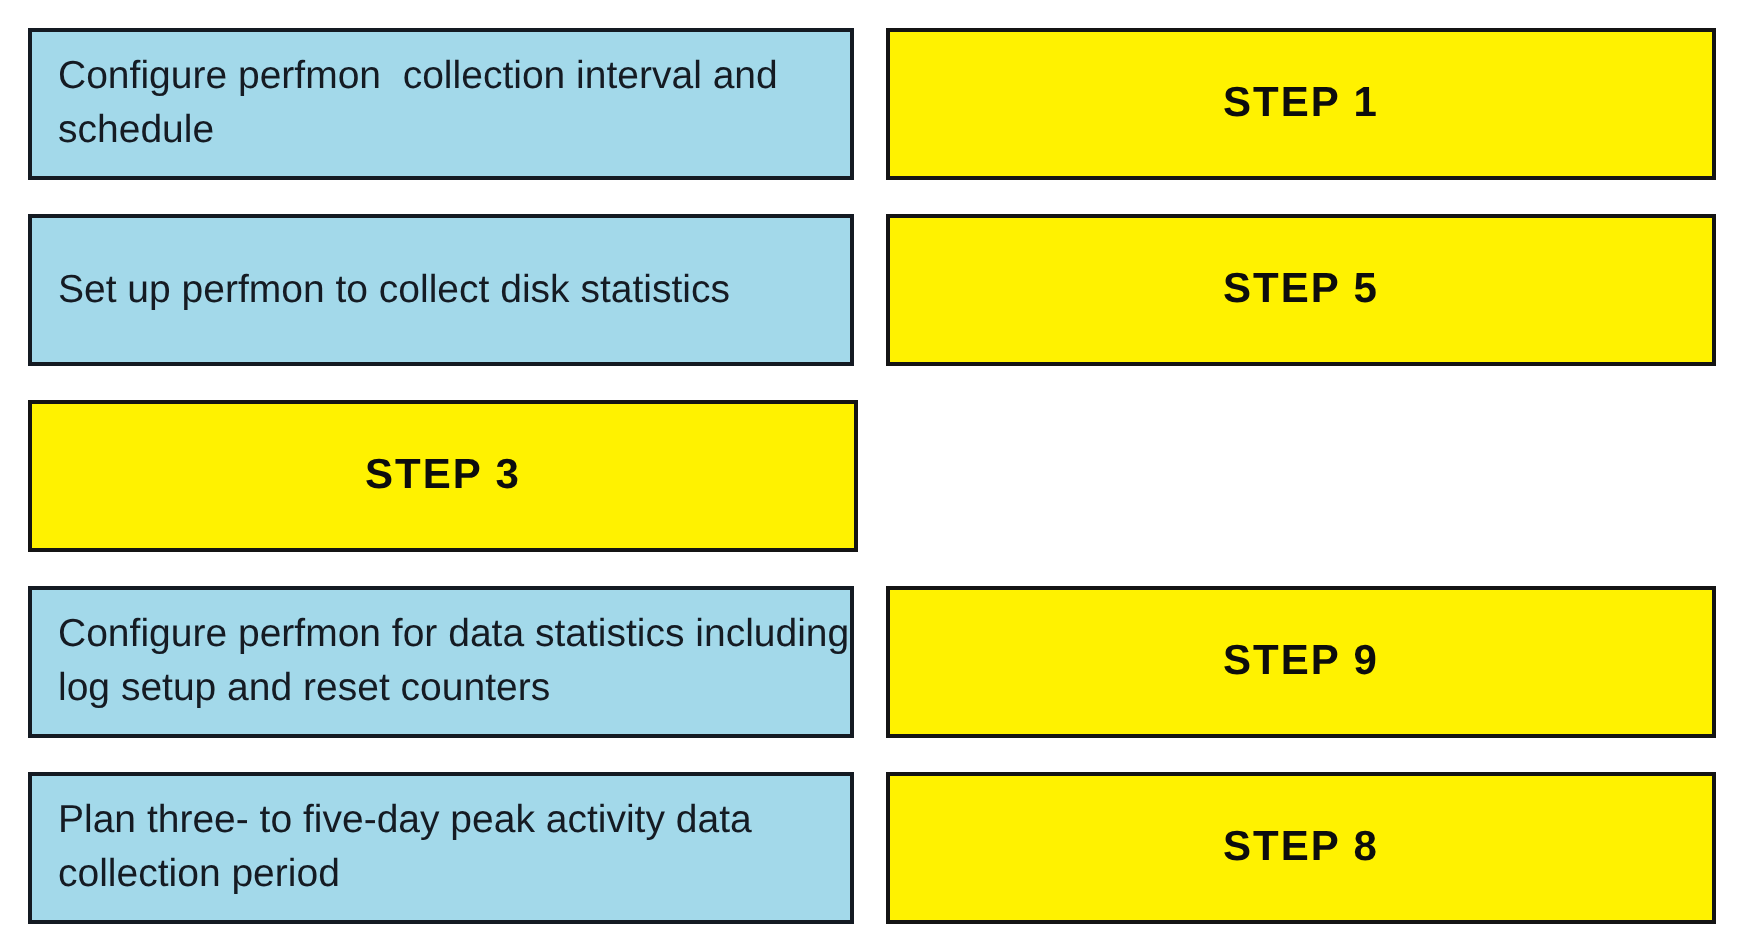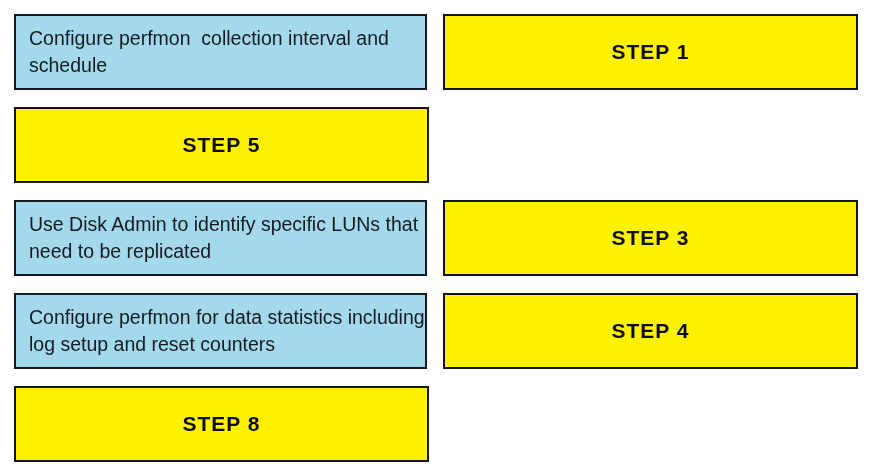--- a/index.html
+++ b/index.html
@@ -74,43 +74,46 @@
     <div class="row">
       <div class="task-box">
         <span class="task-text">Configure perfmon  collection interval and schedule</span>
       </div>
       <div class="step-box">
         <span class="step-text">STEP 1</span>
       </div>
     </div>
 
     <div class="row">
+      <div class="task-box">
+        <span class="task-text">Set up perfmon to collect disk statistics</span>
+      </div>
       <div class="step-box">
         <span class="step-text">STEP 5</span>
       </div>
     </div>
 
     <div class="row">
-      <div class="task-box">
-        <span class="task-text">Use Disk Admin to identify specific LUNs that need to be replicated</span>
-      </div>
       <div class="step-box">
         <span class="step-text">STEP 3</span>
       </div>
     </div>
 
     <div class="row">
       <div class="task-box">
         <span class="task-text">Configure perfmon for data statistics including log setup and reset counters</span>
       </div>
       <div class="step-box">
-        <span class="step-text">STEP 4</span>
+        <span class="step-text">STEP 9</span>
       </div>
     </div>
 
     <div class="row">
+      <div class="task-box">
+        <span class="task-text">Plan three- to five-day peak activity data collection period</span>
+      </div>
       <div class="step-box">
         <span class="step-text">STEP 8</span>
       </div>
     </div>
 
   </div>
 </div>
 
 </body></html>

